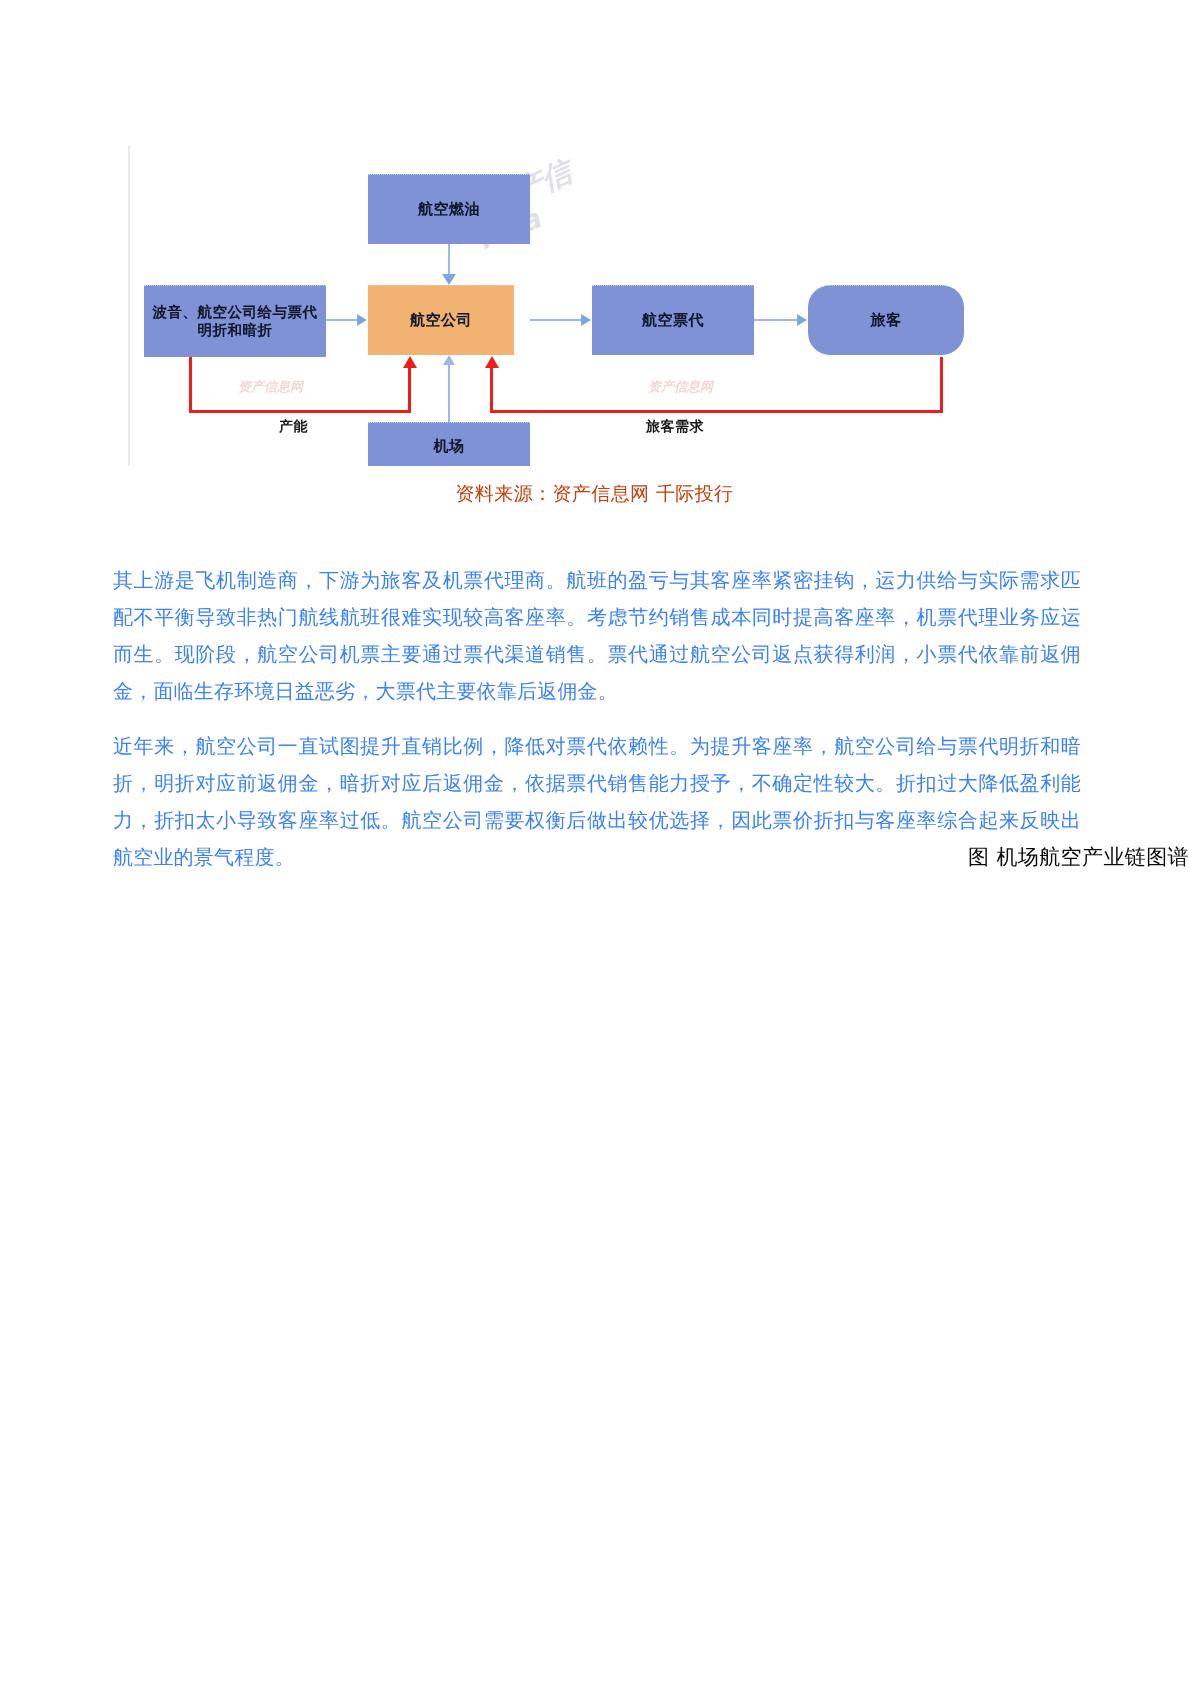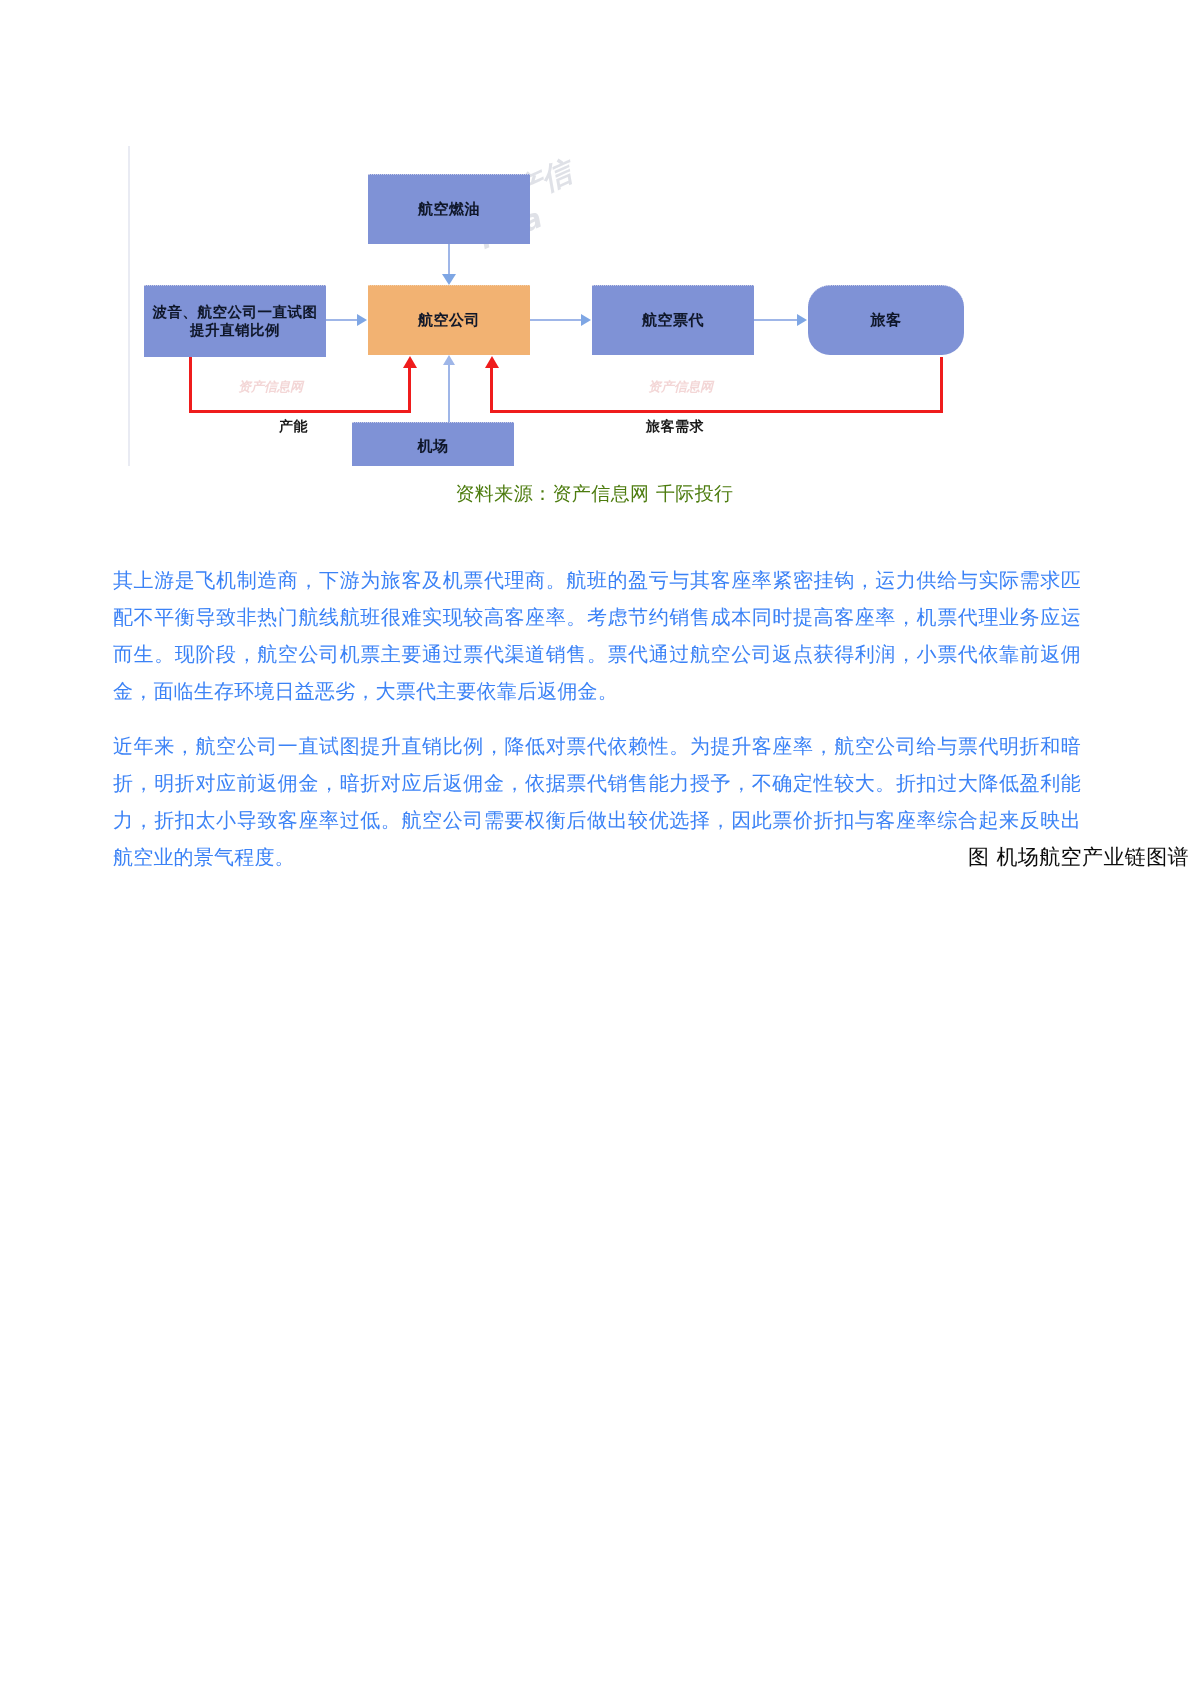--- a/index.html
+++ b/index.html
@@ -60,24 +60,24 @@
     padding: 2px 6px;
     border-top: 1px dotted #c9cde6;
     text-shadow: 0 0 1px rgba(0,0,0,0.12);
   }
   .node.blue   { background: #7f92d6; }
   .node.orange { background: #f2b272; border-top: 1px dotted #f3cfa8; }
 
   
   #node-fuel       { left: 240px; top: 28px;  width: 162px; height: 70px; }
   #node-manuf      { left: 16px;  top: 139px; width: 182px; height: 72px; font-size: 14.5px; }
-  #node-airline    { left: 240px; top: 139px; width: 162px; height: 70px; }
+  #node-airline    { left: 240px; top: 139px; width: 146px; height: 70px; }
   #node-agency     { left: 464px; top: 139px; width: 162px; height: 70px; }
   #node-passenger  { left: 680px; top: 139px; width: 156px; height: 70px; border-radius: 22px; }
-  #node-airport    { left: 224px; top: 276px; width: 162px; height: 48px; }
+  #node-airport    { left: 240px; top: 276px; width: 162px; height: 48px; }
 
   
   .conn { position: absolute; }
   .conn.blue-line  { background: #9fb6e8; }
   .conn.red-line   { background: #ef1c1c; }
 
   .arrow-head { position: absolute; width: 0; height: 0; }
   .arrow-down-blue {
     border-left: 7px solid transparent;
     border-right: 7px solid transparent;
@@ -123,21 +123,21 @@
   #wm-4 { left: 520px; top: 232px; font-size: 13px; color: rgba(215,120,120,0.30); }
 
   
   .source-caption {
     position: absolute;
     left: 0;
     top: 481px;
     width: 1189px;
     text-align: center;
     font-size: 19px;
-    color: #4d7c0f;
+    color: #c2410c;
     letter-spacing: 0.4px;
   }
 
   .body-block {
     position: absolute;
     left: 113px;
     width: 968px;
     font-size: 20px;
     line-height: 37px;
     color: #3b82f6;
@@ -196,21 +196,21 @@
     <div class="arrow-head arrow-up-red" style="left:275px; top:210px;"></div>
     <div class="edge-label" style="left:151px; top:272px;">产能</div>
 
     <div class="conn red-line" style="left:812px; top:211px; width:3px;  height:56px;"></div>
     <div class="conn red-line" style="left:362px; top:264px; width:453px; height:3px;"></div>
     <div class="conn red-line" style="left:362px; top:222px; width:3px;  height:45px;"></div>
     <div class="arrow-head arrow-up-red" style="left:357px; top:210px;"></div>
     <div class="edge-label" style="left:518px; top:272px;">旅客需求</div>
 
     <div class="node blue" id="node-fuel">航空燃油</div>
-    <div class="node blue" id="node-manuf">波音、航空公司一直试图提升直销比例</div>
+    <div class="node blue" id="node-manuf">波音、航空公司给与票代明折和暗折</div>
     <div class="node orange" id="node-airline">航空公司</div>
     <div class="node blue" id="node-agency">航空票代</div>
     <div class="node blue" id="node-passenger">旅客</div>
     <div class="node blue" id="node-airport">机场</div>
 
   </div>
 
   <div class="source-caption">资料来源：资产信息网 千际投行</div>
 
   <div class="body-block" id="para-1">其上游是飞机制造商，下游为旅客及机票代理商。航班的盈亏与其客座率紧密挂钩，运力供给与实际需求匹配不平衡导致非热门航线航班很难实现较高客座率。考虑节约销售成本同时提高客座率，机票代理业务应运而生。现阶段，航空公司机票主要通过票代渠道销售。票代通过航空公司返点获得利润，小票代依靠前返佣金，面临生存环境日益恶劣，大票代主要依靠后返佣金。</div>

